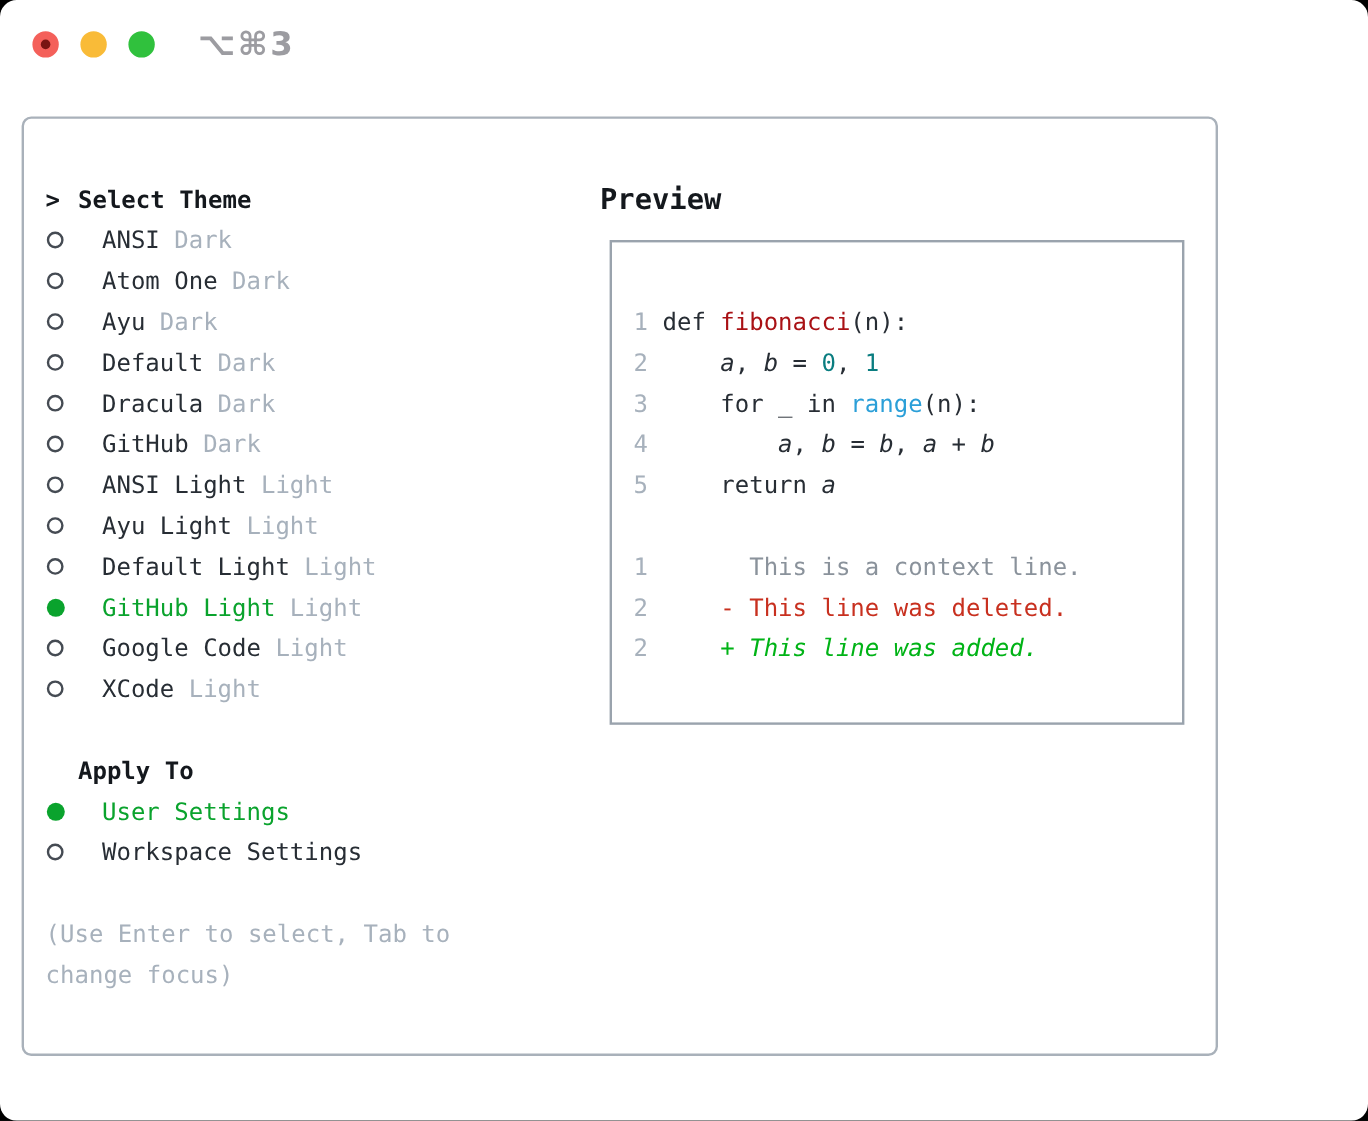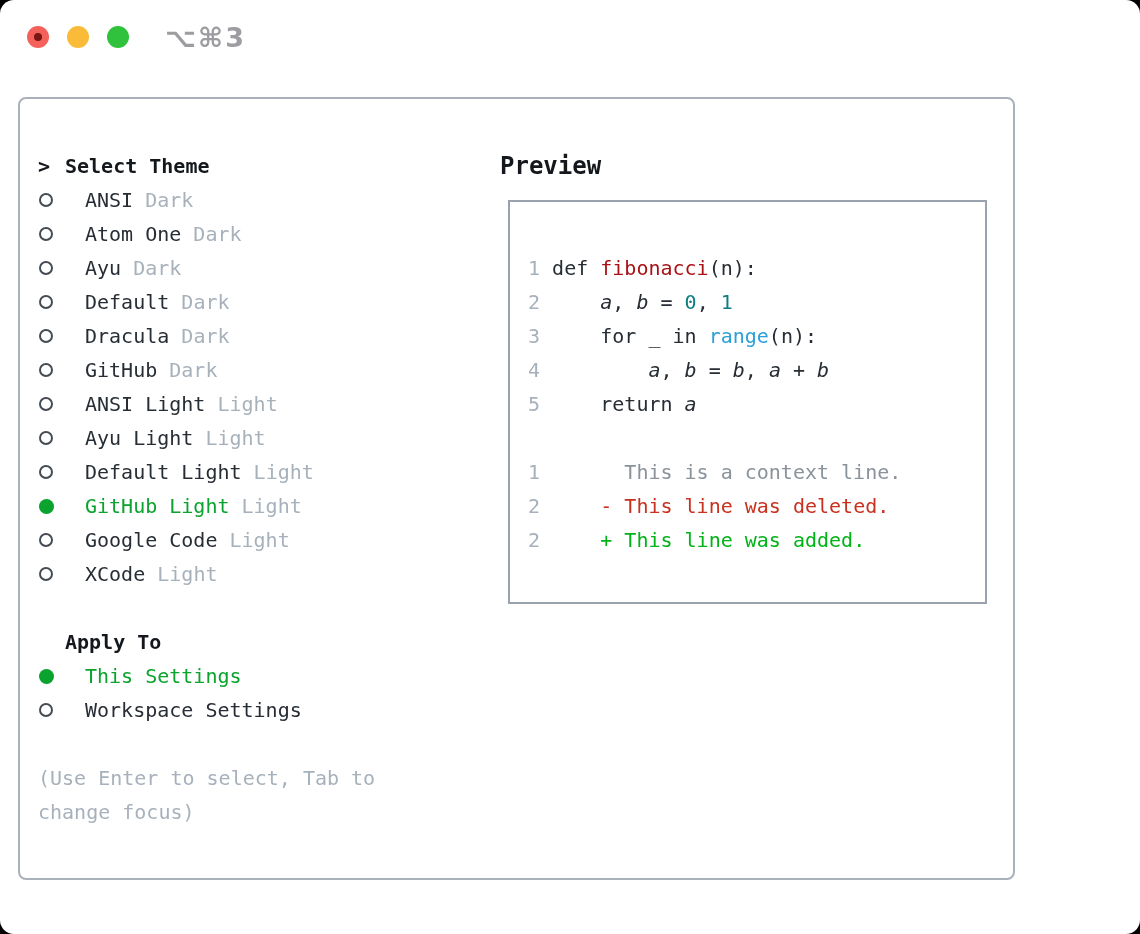--- a/index.html
+++ b/index.html
@@ -51,21 +51,21 @@
   .pcontent{position:absolute;left:18px;top:49px;}
   .pline{margin:0;font-family:inherit;font-size:20px;line-height:34px;height:34px;white-space:pre;}
   .ln{color:var(--muted,#a7b1bc);}
   .d{color:var(--ink,#272d34);}
   .red{color:var(--syn-red,#a91115);margin-top:47px;}
   .teal{color:var(--syn-teal,#0a7d80);}
   .blue{color:var(--syn-blue,#2b9fd8);}
   .v{color:var(--ink,#272d34);font-style:italic;}
   .ctx{color:var(--ctx-gray,#8a929b);}
   .del{color:var(--diff-del,#c8301f);}
-  .add{color:var(--diff-add,#00b316);}
+  .add{color:var(--diff-add,#00b316);font-style:italic;}
 </style>
 </head>
 <body>
 
 <div class="window">
 
   <div class="titlebar">
     <span class="tl tl-red"></span>
     <span class="tl tl-yellow"></span>
     <span class="tl tl-green"></span>
@@ -96,21 +96,21 @@
       </div>
 
     <div class="row gap"></div>
 
     <div class="row">
       <span class="marker"></span>
       <span class="hdr">Apply To</span>
     </div>
 
     <div id="applies">
-        <div class="row"><span class="marker"><span class="radio sel"></span></span><span class="name selname">This Settings</span></div>
+        <div class="row"><span class="marker"><span class="radio sel"></span></span><span class="name selname">User Settings</span></div>
         <div class="row"><span class="marker"><span class="radio"></span></span><span class="name">Workspace Settings</span></div>
       </div>
 
     <div class="row gap"></div>
 
     <div class="hint">(Use Enter to select, Tab to change focus)</div>
   </div>
 
   <div class="preview-title">Preview</div>
 

